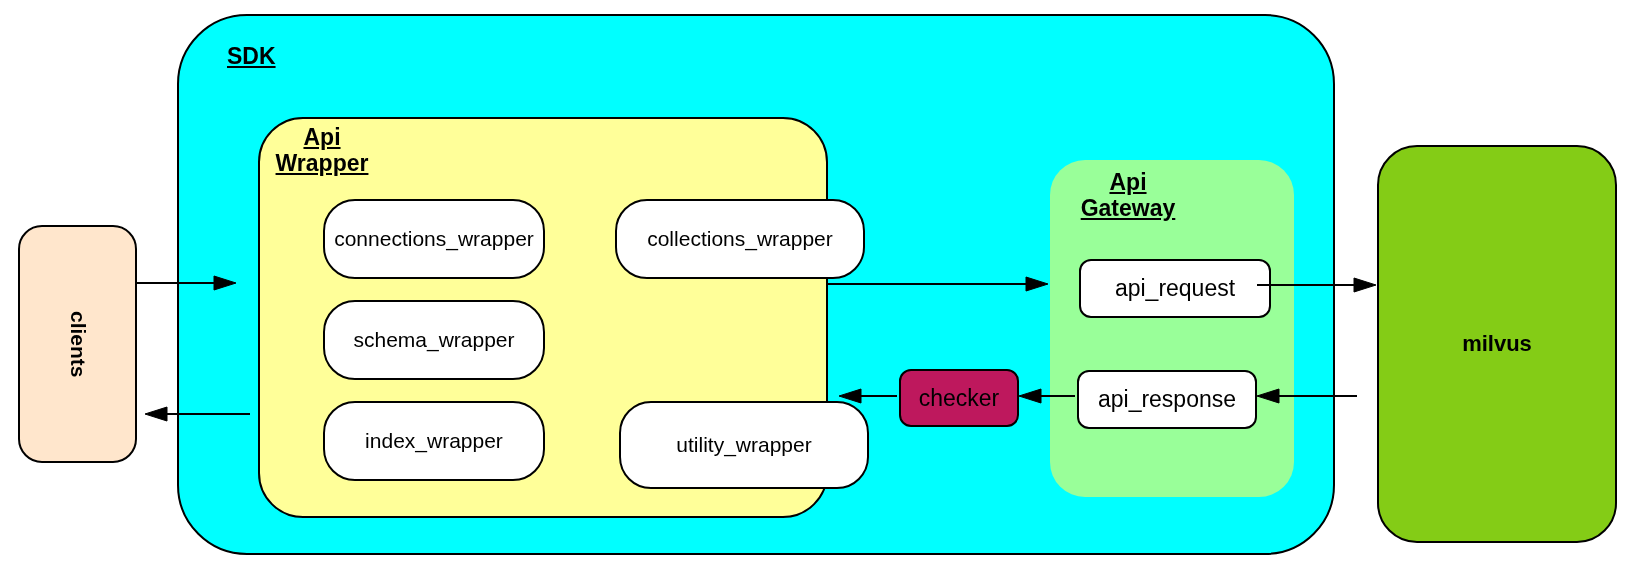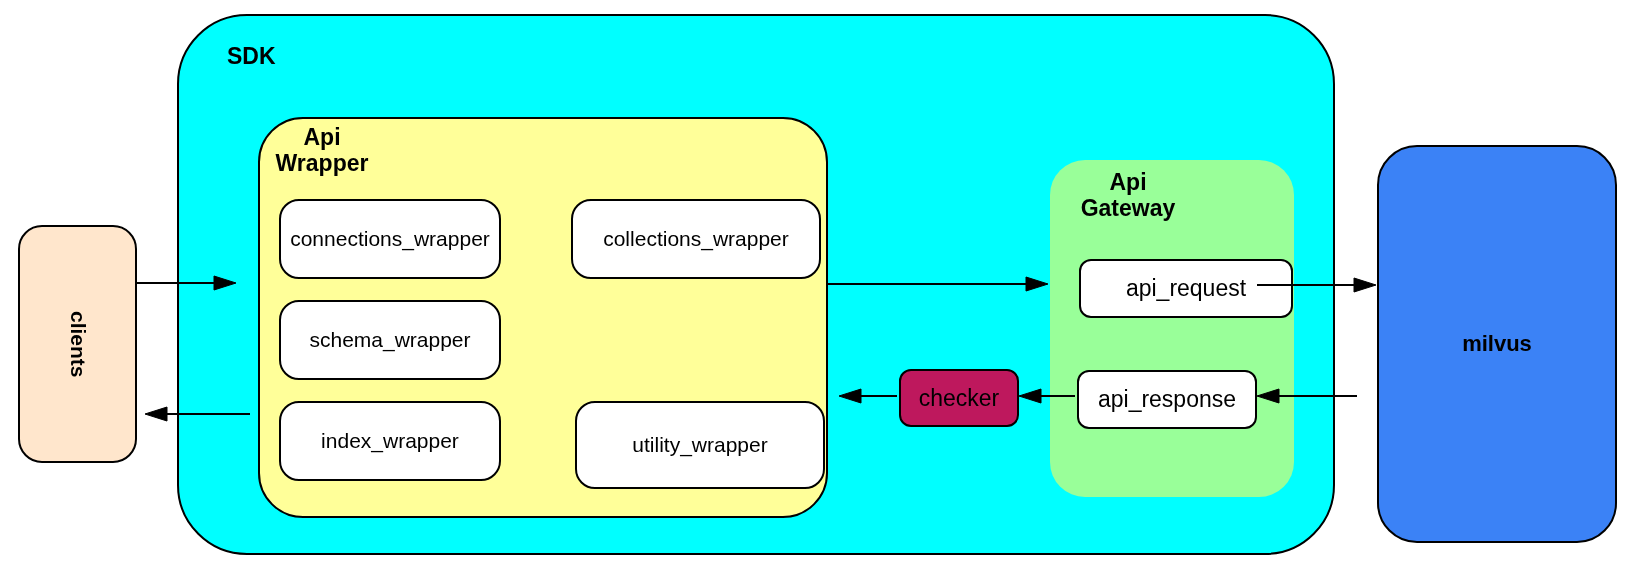--- a/index.html
+++ b/index.html
@@ -38,30 +38,31 @@
   #sdk {
     left: 177px; top: 14px; width: 1158px; height: 541px;
     background: #00FFFF; border-radius: 70px;
   }
   .container-label {
     position: absolute;
     font-weight: bold;
     font-size: 23px;
     line-height: 1.12;
     white-space: pre-line;
+    text-decoration: underline;
   }
   #sdk > .container-label { left: 48px; top: 28px; }
   
   #api-wrapper {
     left: 79px; top: 101px; width: 570px; height: 401px;
     background: #FFFF99; border-radius: 45px;
   }
   #api-wrapper > .container-label { left: 0; top: 6px; width: 124px; text-align: center; }
   .module {
-    background: #ffffff; border-radius: 20px; font-size: 21px;
+    background: #ffffff; border-radius: 32px; font-size: 21px; margin-left: 44px;
   }
   #mod-connections { left: 19px;  top: 80px;  width: 222px; height: 80px; }
   #mod-collections { left: 311px; top: 80px;  width: 250px; height: 80px; }
   #mod-schema      { left: 19px;  top: 181px; width: 222px; height: 80px; }
   #mod-partition   { left: 311px; top: 181px; width: 250px; height: 80px; }
   #mod-index       { left: 19px;  top: 282px; width: 222px; height: 80px; text-align: right; }
   #mod-utility     { left: 315px; top: 282px; width: 250px; height: 88px; }
   
   #checker {
     left: 720px; top: 353px; width: 120px; height: 58px;
@@ -69,26 +70,26 @@
   }
   
   #api-gateway {
     left: 871px; top: 144px; width: 244px; height: 337px;
     background: #99FF99; border: none; border-radius: 35px;
   }
   #api-gateway > .container-label { left: 10px; top: 10px; width: 136px; text-align: center; }
   .gw-node {
     background: #ffffff; border-radius: 12px; font-size: 23px;
   }
-  #api-request  { left: 29px; top: 99px;  width: 214px; height: 59px; }
+  #api-request  { left: 29px; top: 99px;  width: 192px; height: 59px; }
   #api-response { left: 27px; top: 210px; width: 180px; height: 59px; }
   
   #milvus {
     left: 1377px; top: 145px; width: 240px; height: 398px;
-    background: #3b82f6; border-radius: 40px;
+    background: #84cc16; border-radius: 40px;
     font-weight: bold; font-size: 22px;
   }
   
   #arrows {
     position: absolute;
     left: 0; top: 0;
     pointer-events: none;
   }
   #arrows line { stroke: #000; stroke-width: 2; }
   #arrows polygon { fill: #000; stroke: #000; }

